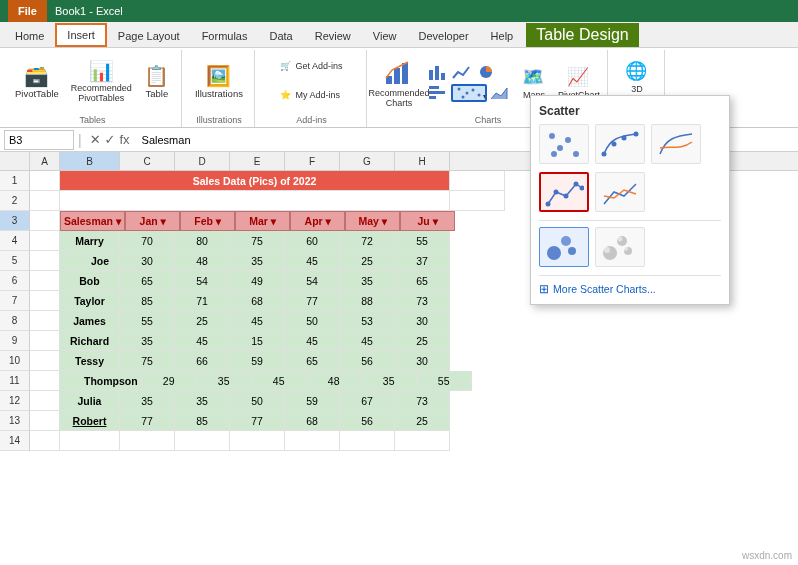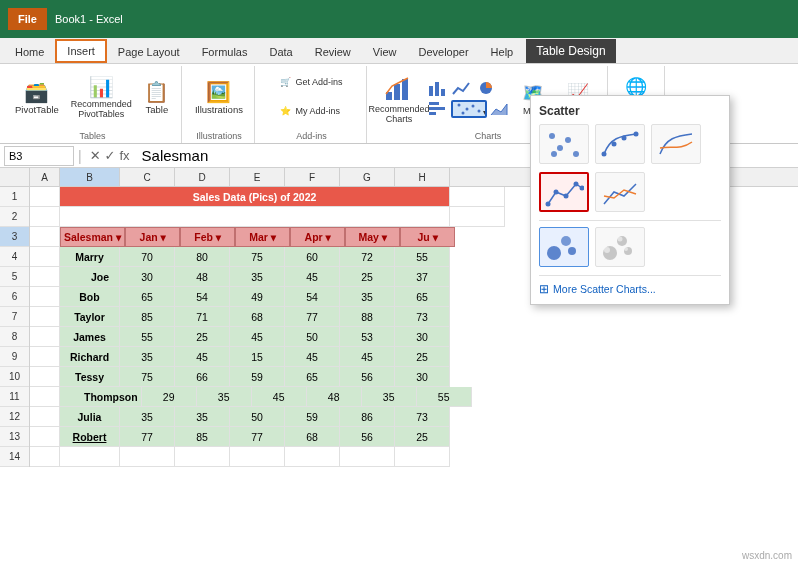--- a/index.html
+++ b/index.html
@@ -1,28 +1,28 @@
 <!DOCTYPE html>
 <html><head>
   <meta charset="utf-8">
   <style>
     * { box-sizing: border-box; margin: 0; padding: 0; }
     body { font-family: 'Segoe UI', Arial, sans-serif; font-size: 11px; background: #fff; width: 798px; height: 565px; overflow: hidden; }
 
     
-    .title-bar { background: #217346; color: white; padding: 2px 8px; font-size: 11px; display: flex; align-items: center; justify-content: space-between; height: 38px; }
+    .title-bar { background: #217346; color: white; padding: 2px 8px; font-size: 11px; display: flex; align-items: center; justify-content: space-between; height: 22px; }
     .title-bar-left { display: flex; align-items: center; gap: 8px; }
     .file-btn { background: #c55a11; color: white; padding: 2px 10px; font-size: 11px; font-weight: bold; cursor: pointer; border: none; height: 22px; }
 
     
     .ribbon-tabs { background: #f0f0f0; display: flex; align-items: flex-end; padding: 0 4px; height: 26px; border-bottom: 1px solid #d0d0d0; }
     .ribbon-tab { padding: 4px 10px; font-size: 11px; cursor: pointer; color: #333; border: 1px solid transparent; border-bottom: none; height: 24px; display: flex; align-items: center; }
     .ribbon-tab.active { background: #fff; color: #333; border-color: #c8c8c8; border-bottom: 1px solid #fff; font-weight: normal; }
     .ribbon-tab.highlighted { border: 2px solid #e07020; color: #333; }
-    .table-design-tab { background: #404040; color: white; padding: 4px 10px; font-size: 12px; cursor: pointer; height: 24px; display: flex; align-items: center; margin-left: 2px; }
+    .table-design-tab { background: #4d7c0f; color: white; padding: 4px 10px; font-size: 16px; cursor: pointer; height: 24px; display: flex; align-items: center; margin-left: 2px; }
 
     
     .ribbon { background: #ffffff; border-bottom: 1px solid #c8c8c8; padding: 2px 4px 0 4px; height: 80px; display: flex; align-items: stretch; gap: 2px; }
     .ribbon-group { display: flex; flex-direction: column; align-items: center; border-right: 1px solid #d8d8d8; padding: 2px 6px 2px 6px; min-width: 60px; }
     .ribbon-group-content { display: flex; align-items: flex-start; flex: 1; gap: 2px; }
     .ribbon-group-label { font-size: 9px; color: #666; padding-top: 2px; text-align: center; }
     .ribbon-btn { display: flex; flex-direction: column; align-items: center; justify-content: center; padding: 2px 4px; cursor: pointer; border: 1px solid transparent; border-radius: 2px; min-width: 36px; height: 60px; font-size: 9.5px; color: #333; text-align: center; gap: 2px; }
     .ribbon-btn-icon { font-size: 20px; line-height: 1; }
     .ribbon-btn-small { display: flex; flex-direction: column; align-items: center; padding: 1px 3px; cursor: pointer; border: 1px solid transparent; border-radius: 2px; font-size: 9px; color: #333; text-align: center; gap: 1px; height: 28px; justify-content: center; }
 
@@ -31,21 +31,21 @@
     .chart-icon-btn { width: 22px; height: 18px; display: flex; align-items: center; justify-content: center; cursor: pointer; border: 1px solid transparent; border-radius: 2px; font-size: 13px; }
 
     
     .scatter-highlighted { border: 2px solid #2060c0 !important; background: #d0e4f8; }
 
     
     .formula-bar { display: flex; align-items: center; background: #fff; border-bottom: 1px solid #d0d0d0; height: 24px; padding: 0 4px; gap: 4px; }
     .name-box { width: 70px; border: 1px solid #c8c8c8; padding: 1px 4px; font-size: 11px; height: 20px; display: flex; align-items: center; }
     .formula-bar-sep { color: #bbb; font-size: 14px; }
     .formula-icons { display: flex; gap: 4px; align-items: center; color: #666; font-size: 13px; padding: 0 4px; }
-    .formula-input { flex: 1; border: none; outline: none; font-size: 15px; padding: 0 4px; }
+    .formula-input { flex: 1; border: none; outline: none; font-size: 11px; padding: 0 4px; }
     .col-header { min-width: 60px; text-align: center; font-size: 10px; color: #333; border-right: 1px solid #d0d0d0; display: flex; align-items: center; justify-content: center; }
     .col-header.active { background: #c0d8f0; }
 
     
     .spreadsheet { display: flex; flex: 1; overflow: hidden; }
     .row-headers { display: flex; flex-direction: column; background: #f5f5f5; width: 30px; border-right: 1px solid #d0d0d0; }
     .row-header { height: 20px; display: flex; align-items: center; justify-content: center; font-size: 10px; color: #333; border-bottom: 1px solid #e0e0e0; }
     .row-header.active { background: #c0d8f0; }
 
     
@@ -370,21 +370,21 @@
       <div class="grid-cell data-cell" style="min-width:55px;">35</div>
       <div class="grid-cell data-cell" style="min-width:55px;">55</div>
     </div>
     <div class="grid-row">
       <div class="grid-cell empty" style="min-width:30px;"></div>
       <div class="grid-cell name-cell" style="min-width:60px;">Julia</div>
       <div class="grid-cell data-cell" style="min-width:55px;">35</div>
       <div class="grid-cell data-cell" style="min-width:55px;">35</div>
       <div class="grid-cell data-cell" style="min-width:55px;">50</div>
       <div class="grid-cell data-cell" style="min-width:55px;">59</div>
-      <div class="grid-cell data-cell" style="min-width:55px;">86</div>
+      <div class="grid-cell data-cell" style="min-width:55px;">67</div>
       <div class="grid-cell data-cell" style="min-width:55px;">73</div>
     </div>
     <div class="grid-row">
       <div class="grid-cell empty" style="min-width:30px;"></div>
       <div class="grid-cell name-cell" style="min-width:60px;text-decoration:underline;">Robert</div>
       <div class="grid-cell data-cell" style="min-width:55px;">77</div>
       <div class="grid-cell data-cell" style="min-width:55px;">85</div>
       <div class="grid-cell data-cell" style="min-width:55px;">77</div>
       <div class="grid-cell data-cell" style="min-width:55px;">68</div>
       <div class="grid-cell data-cell" style="min-width:55px;">56</div>

